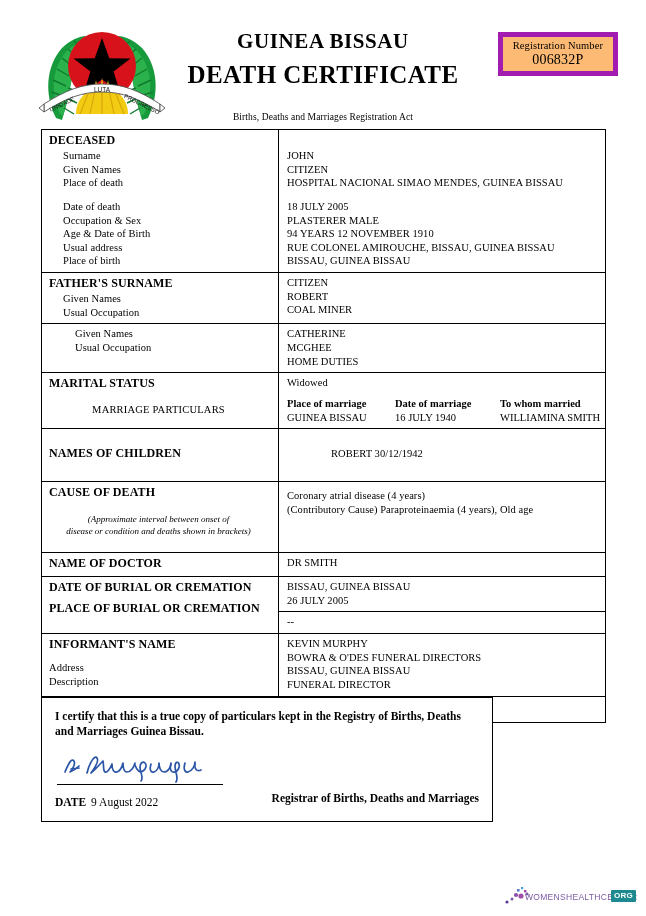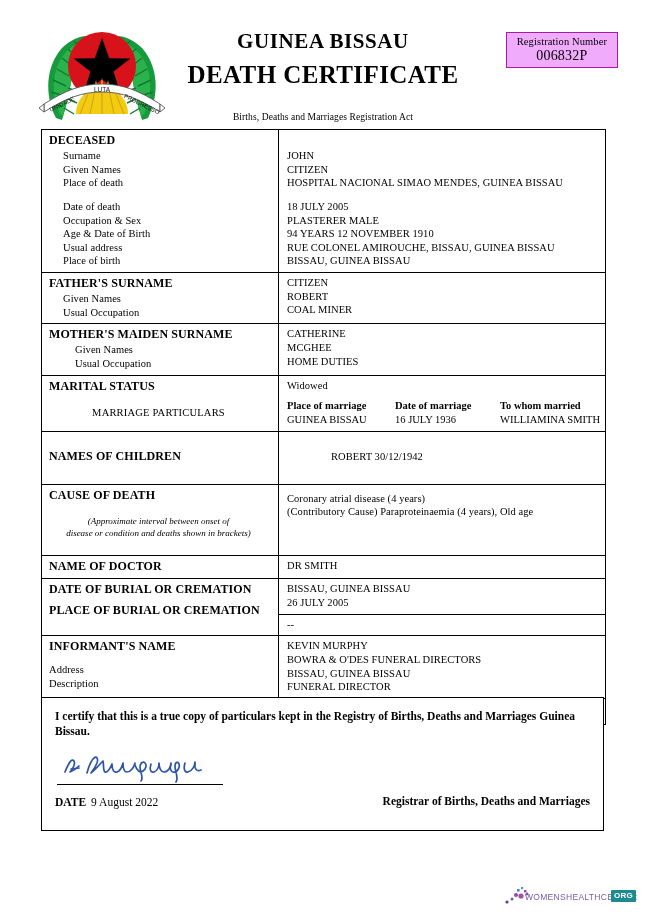--- a/index.html
+++ b/index.html
@@ -34,25 +34,25 @@
     left: 36px;
     top: 22px;
     width: 132px;
     height: 112px;
   }
 
   .reg-box {
     position: absolute;
     right: 28px;
     top: 32px;
-    border: 1px solid #a21caf;
+    border: 5px solid #a21caf;
     padding: 3px 10px 4px 10px;
     text-align: center;
     line-height: 1.12;
-    background: #f0abfc;
+    background: #fdba74;
   }
   .reg-label {
     font-size: 10.5px;
     letter-spacing: 0.1px;
     white-space: nowrap;
   }
   .reg-value {
     font-size: 14px;
     letter-spacing: 0.2px;
   }
@@ -183,24 +183,24 @@
   }
 
   .tall-children { min-height: 52px; gap: 44px; }
   .tall-cause { min-height: 70px; }
 
   
   .certify {
     position: absolute;
     left: 41px;
     top: 697px;
-    width: 563px;
+    width: 452px;
     border: 1.4px solid #000;
     box-sizing: border-box;
-    padding: 11px 13px 20px 13px;
+    padding: 11px 13px 11px 13px;
     background: #fff;
     font-family: Liberation Serif, serif;
   }
   .certify-text {
     font-size: 11.5px;
     font-weight: bold;
     line-height: 1.33;
   }
   .sig-wrap {
     margin-top: 12px;
@@ -217,21 +217,21 @@
   .sig-line {
     position: absolute;
     left: 2px;
     top: 32px;
     width: 166px;
     border-top: 1.3px solid #000;
   }
   .certify-foot {
     display: flex;
     justify-content: space-between;
-    align-items: center;
+    align-items: flex-start;
     margin-top: -4px;
   }
   .date-lab {
     font-size: 11.5px;
     font-weight: bold;
   }
   .date-val {
     font-size: 11.5px;
     font-weight: normal;
     margin-left: 5px;
@@ -402,21 +402,20 @@
       </div>
       <div class="cell-r">
         <div class="val">CITIZEN</div>
         <div class="val">ROBERT</div>
         <div class="val">COAL MINER</div>
       </div>
     </div>
 
     <div class="row">
       <div class="cell-l">
-        <div class="hd">MOTHER'S MAIDEN SURNAME</div>
         <div class="lbl indent2">Given Names</div>
         <div class="lbl indent2">Usual Occupation</div>
       </div>
       <div class="cell-r">
         <div class="val">CATHERINE</div>
         <div class="val">MCGHEE</div>
         <div class="val">HOME DUTIES</div>
       </div>
     </div>
 
@@ -427,21 +426,21 @@
       </div>
       <div class="cell-r">
         <div class="val">Widowed</div>
         <div class="mp-grid">
           <div class="mp-col c1">
             <div class="mp-h">Place of marriage</div>
             <div class="mp-v">GUINEA BISSAU</div>
           </div>
           <div class="mp-col c2">
             <div class="mp-h">Date of marriage</div>
-            <div class="mp-v">16 JULY 1936</div>
+            <div class="mp-v">16 JULY 1940</div>
           </div>
           <div class="mp-col c3">
             <div class="mp-h">To whom married</div>
             <div class="mp-v">WILLIAMINA SMITH</div>
           </div>
         </div>
       </div>
     </div>
 
     <div class="row tall-children">

